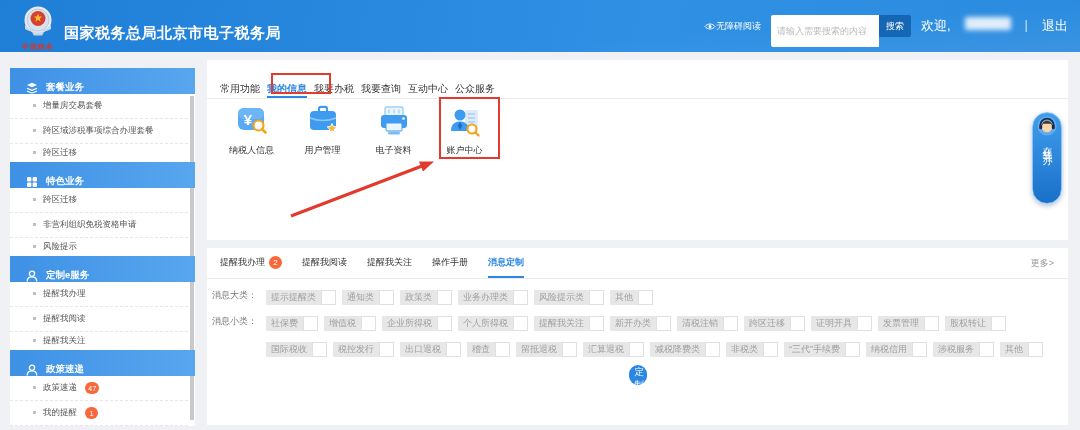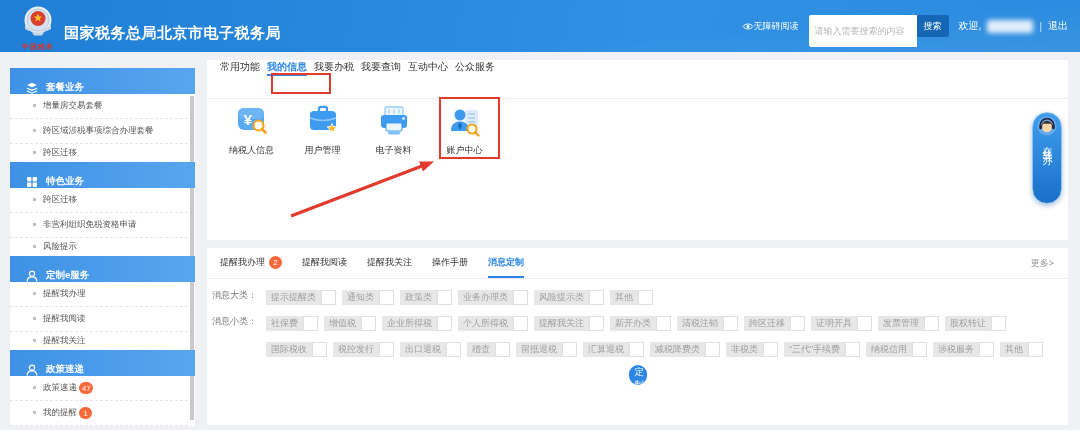--- a/index.html
+++ b/index.html
@@ -16,42 +16,42 @@
   .title{position:absolute;left:64px;top:8px;height:52px;line-height:50px;margin:0;font-size:15px;
          letter-spacing:.5px;color:#fff;font-weight:bold}
   .hdr-right{position:absolute;right:12px;top:0;height:52px;display:flex;align-items:center;gap:10px;z-index:2}
   .access{display:flex;align-items:center;gap:0;color:#fff;font-size:9px;cursor:pointer}
   .searchbox{display:flex;height:22px}
   .searchbox input{width:108px;height:22px;border:none;outline:none;border-radius:2px 0 0 2px;
          padding:16px 6px;font-size:9px;color:#333;box-sizing:border-box}
   .searchbox input::placeholder{color:#b9b9b9}
   .searchbox button{width:32px;height:22px;border:none;background:#1566b4;color:#fff;font-size:9px;
          border-radius:0 2px 2px 0;cursor:pointer;padding:0}
-  .welcome-wrap{display:flex;align-items:center;gap:6px;color:#fff;font-size:10px}
+  .welcome-wrap{display:flex;gap:14px;color:#fff;font-size:13px}
   .blurname{display:inline-block;width:46px;height:13px;background:rgba(255,255,255,.85);
          border-radius:2px;filter:blur(2.5px)}
   .wdiv{color:rgba(255,255,255,.75)}
   .logout{color:#fff;cursor:pointer}
 
   
   .sidebar{position:absolute;left:10px;top:68px;width:185px;height:358px;background:#fff;z-index:5}
   .sb-thumb{position:absolute;right:1px;top:28px;height:324px;width:4px;background:#c9c9c9;z-index:1}
   .sec-h{position:relative;z-index:2;height:26px;display:flex;align-items:flex-end;gap:8px;padding-left:16px;
          background:linear-gradient(90deg,#3e91e5,#58a6ef);color:#fff;font-size:9.5px;font-weight:bold;cursor:pointer}
   .sb-item{position:relative;height:25px;display:flex;align-items:center;padding-left:33px;font-size:8.5px;
          color:#555;border-bottom:1px dashed #e7e7e7;cursor:pointer;margin-right:7px;box-sizing:border-box}
   .sb-item::before{content:"";position:absolute;left:23px;top:50%;margin-top:-2px;width:3px;height:3px;background:#c0c0c0}
   .sb-item.cut{height:18px;overflow:hidden;border-bottom:none}
   .badge{display:inline-flex;align-items:center;justify-content:center;min-width:13px;height:12px;padding:0 3px;
-         border-radius:7px;background:#f9683a;color:#fff;font-size:7.5px;margin-left:2px;box-sizing:border-box}
+         border-radius:7px;background:#f9683a;color:#fff;font-size:7.5px;margin-left:8px;box-sizing:border-box}
 
   
   .card{position:absolute;background:#fff}
   .card1{left:207px;top:60px;width:861px;height:180px}
-  .tabs1{display:flex;align-items:flex-start;height:38px;border-bottom:1px solid #ececec;padding-left:13px;gap:7px}
+  .tabs1{display:flex;align-items:flex-end;height:38px;border-bottom:1px solid #ececec;padding-left:13px;gap:7px}
   .tab1{display:flex;align-items:center;font-size:10px;color:#333;cursor:pointer;
         border-bottom:2px solid transparent;box-sizing:border-box}
   .tab1.active{color:#2b87e3;border-bottom-color:#2b87e3;font-weight:bold}
   .shortcuts{display:flex;padding-left:9px;margin-top:5px}
   .sc{width:71px;display:flex;flex-direction:column;align-items:center;cursor:pointer}
   .sc .lbl{font-size:9px;color:#333;margin-top:6px;white-space:nowrap}
 
   .card2{left:207px;top:248px;width:861px;height:177px}
   .tabs2{position:relative;display:flex;height:30px;border-bottom:1px solid #ececec;padding-left:13px;gap:20px;align-items:stretch}
   .tab2{display:flex;align-items:center;gap:4px;font-size:9px;color:#333;cursor:pointer;border-bottom:2px solid transparent;box-sizing:border-box}

